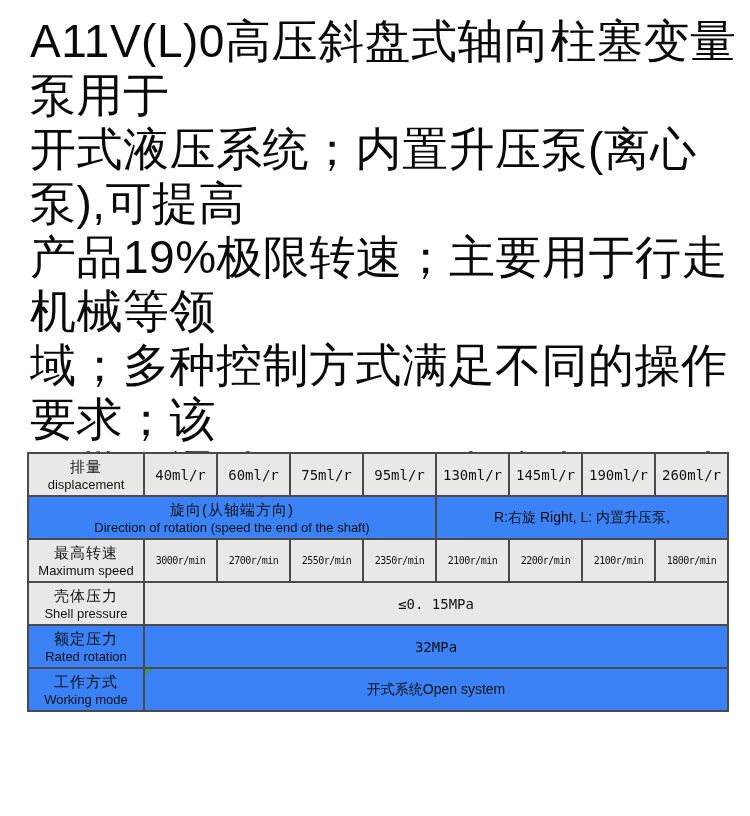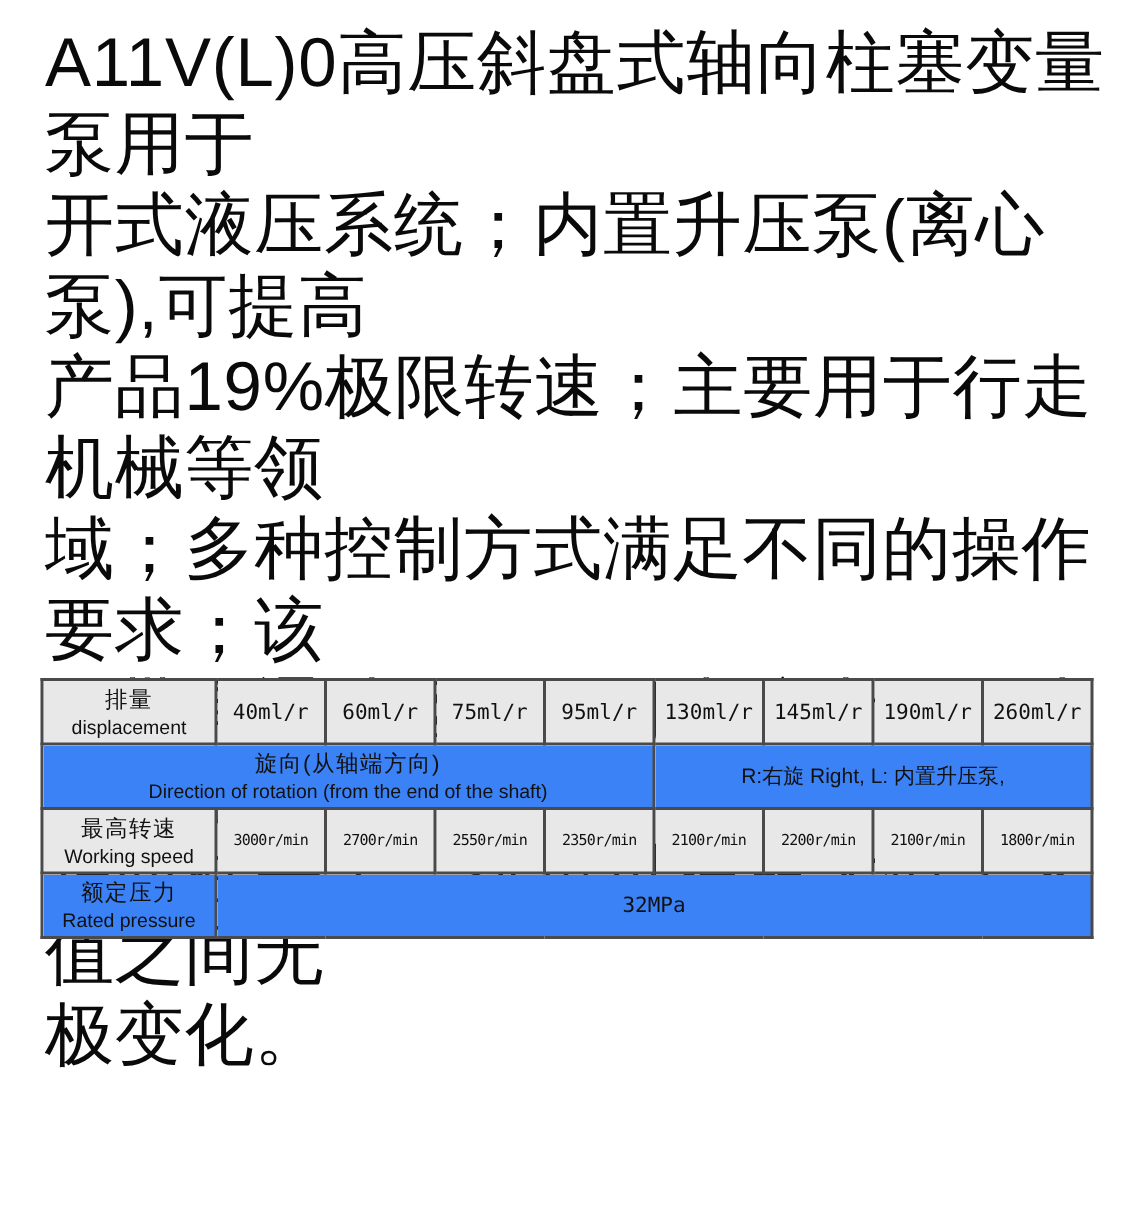--- a/index.html
+++ b/index.html
@@ -120,47 +120,64 @@
         <td class="val">95ml/r</td>
         <td class="val">130ml/r</td>
         <td class="val">145ml/r</td>
         <td class="val">190ml/r</td>
         <td class="val">260ml/r</td>
       </tr>
 
       <tr>
         <td colspan="5">
           <div class="zh">旋向(从轴端方向)</div>
-          <div class="en">Direction of rotation (from the end of the shaft)</div>
+          <div class="en">Direction of rotation (speed the end of the shaft)</div>
         </td>
         <td colspan="4" class="val-cjk">R:右旋 Right, L: 内置升压泵,</td>
       </tr>
 
       <tr class="shade speed">
         <td>
           <div class="zh">最高转速</div>
-          <div class="en">Working speed</div>
+          <div class="en">Maximum speed</div>
         </td>
         <td class="val">3000r/min</td>
         <td class="val">2700r/min</td>
         <td class="val">2550r/min</td>
         <td class="val">2350r/min</td>
         <td class="val">2100r/min</td>
         <td class="val">2200r/min</td>
         <td class="val">2100r/min</td>
         <td class="val">1800r/min</td>
       </tr>
 
 
+      <tr class="shade">
+        <td>
+          <div class="zh">壳体压力</div>
+          <div class="en">Shell pressure</div>
+        </td>
+        <td colspan="8" class="val">≤0. 15MPa</td>
+      </tr>
 
       <tr>
         <td>
           <div class="zh">额定压力</div>
-          <div class="en">Rated pressure</div>
+          <div class="en">Rated rotation</div>
         </td>
         <td colspan="8" class="val">32MPa</td>
       </tr>
 
 
+      <tr>
+        <td>
+          <div class="zh">工作方式</div>
+          <div class="en">Working mode</div>
+        </td>
+        <td colspan="8" class="val-cjk note-host">
+          <span class="note-marker"></span>
+          <span>开式系统Open system</span>
+        </td>
+      </tr>
 
     </tbody>
   </table>
 </main>
 
 </body></html>

